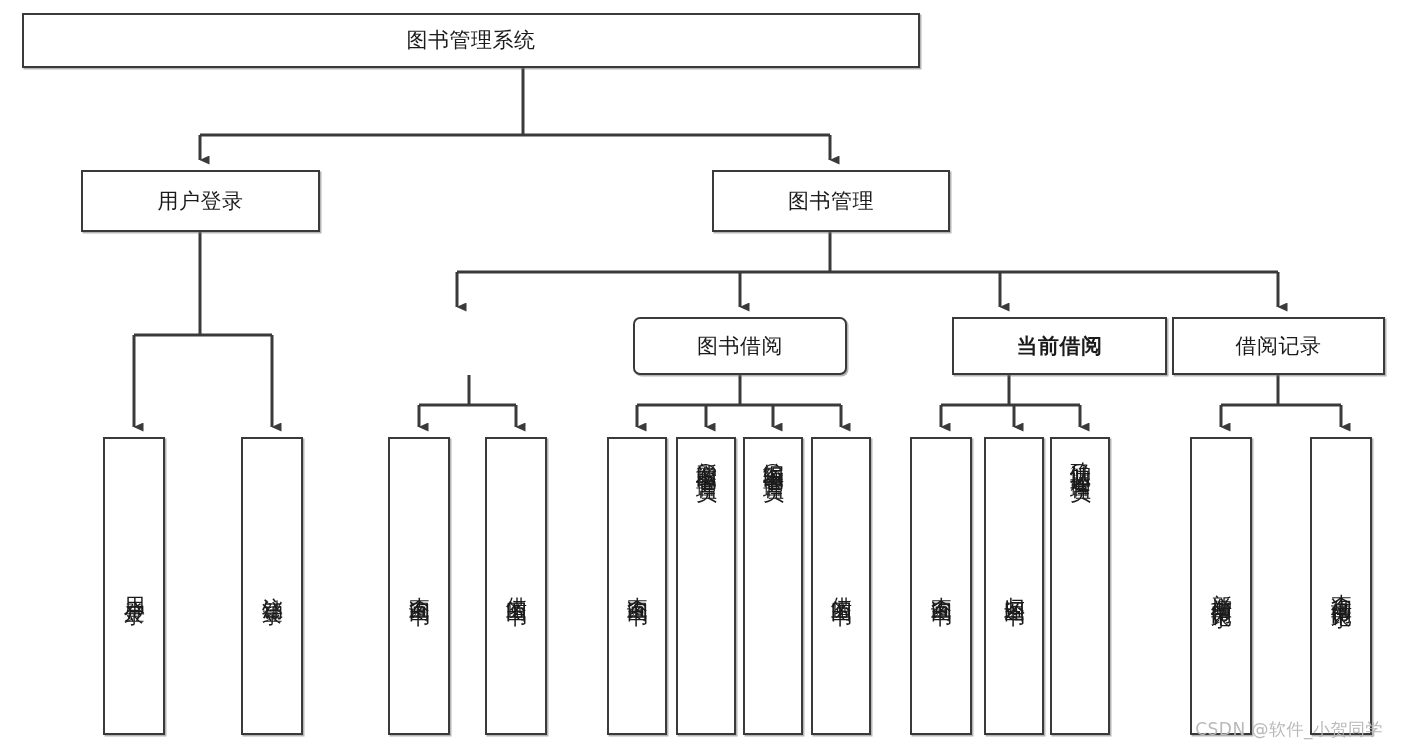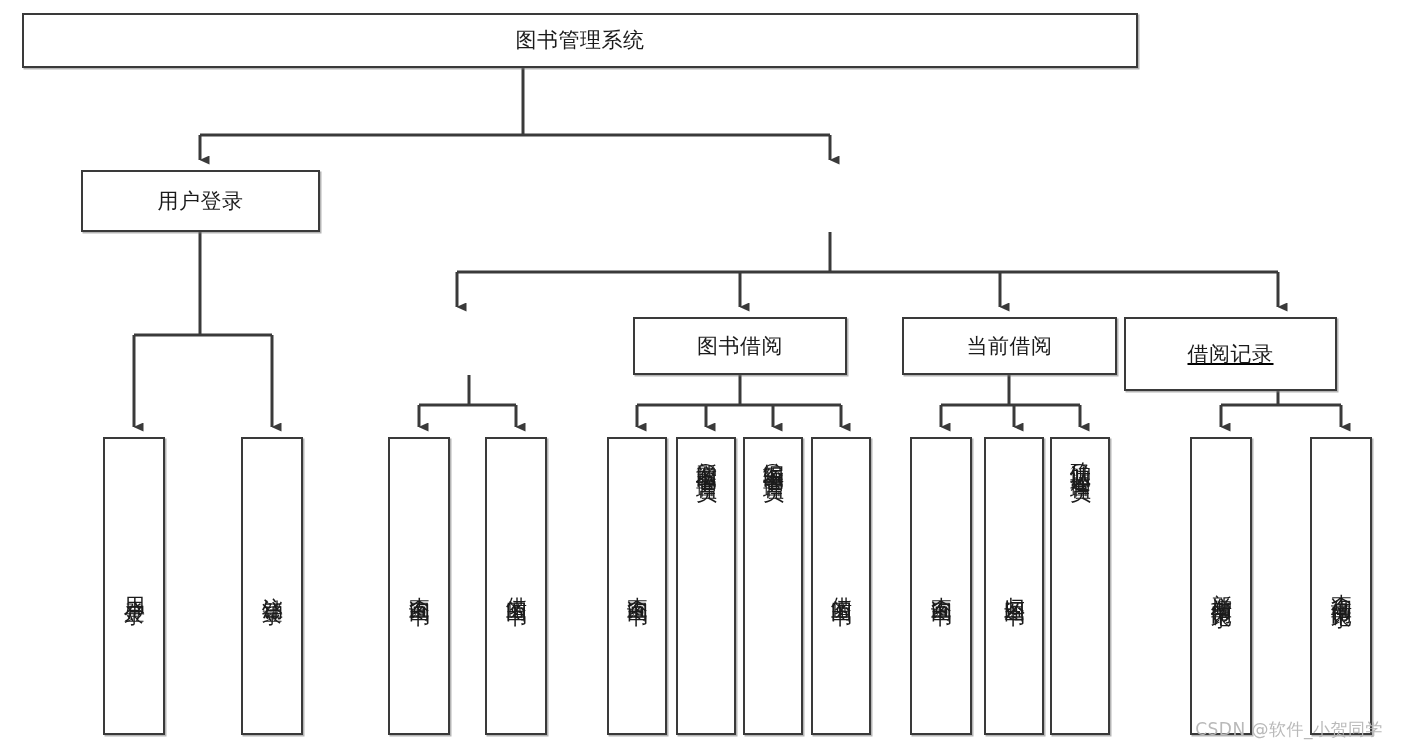--- a/index.html
+++ b/index.html
@@ -117,35 +117,38 @@
       <path d="M1014,405 L1014,427" marker-end="url(#arrowhead)"></path>
       <path d="M1080,405 L1080,427" marker-end="url(#arrowhead)"></path>
 
       <path d="M1278,375 L1278,405"></path>
       <path d="M1221,405 L1341,405"></path>
       <path d="M1221,405 L1221,427" marker-end="url(#arrowhead)"></path>
       <path d="M1341,405 L1341,427" marker-end="url(#arrowhead)"></path>
     </g>
   </svg>
 
-  <div class="node-box" id="node-root" style="left: 22px; top: 13px; width: 1116px; height: 55px;">
+  <div class="node-box" id="node-root" style="left: 22px; top: 13px; width: 898px; height: 55px;">
     <span class="node-label">图书管理系统</span>
   </div>
 
   <div class="node-box" id="node-l2-0" style="left: 81px; top: 170px; width: 239px; height: 62px;">
     <span class="node-label">用户登录</span>
   </div>
+  <div class="node-box" id="node-l2-1" style="left: 712px; top: 170px; width: 238px; height: 62px;">
+    <span class="node-label">图书管理</span>
+  </div>
 
-  <div class="node-box" id="node-l3-1" style="left: 633px; top: 317px; width: 214px; height: 58px;">
+  <div class="node-box" id="node-l3-1" style="left: 633px; top: 317px; width: 214px; height: 58px; border-radius: 7px;">
     <span class="node-label">图书借阅</span>
   </div>
-  <div class="node-box" id="node-l3-2" style="left: 902px; top: 317px; width: 215px; height: 58px;">
+  <div class="node-box" id="node-l3-2" style="left: 952px; top: 317px; width: 215px; height: 58px; font-weight: bold;">
     <span class="node-label">当前借阅</span>
   </div>
-  <div class="node-box" id="node-l3-3" style="left: 1124px; top: 317px; width: 213px; height: 74px; text-decoration: underline;">
+  <div class="node-box" id="node-l3-3" style="left: 1172px; top: 317px; width: 213px; height: 58px;">
     <span class="node-label">借阅记录</span>
   </div>
 
   <div class="node-box leaf centered" id="node-leaf-0" style="left: 103px; top: 437px; width: 62px; height: 298px;">
     <span class="node-label">用户登录</span>
   </div>
   <div class="node-box leaf centered" id="node-leaf-1" style="left: 241px; top: 437px; width: 62px; height: 298px;">
     <span class="node-label">注销登录</span>
   </div>
   <div class="node-box leaf centered" id="node-leaf-2" style="left: 388px; top: 437px; width: 62px; height: 298px;">

